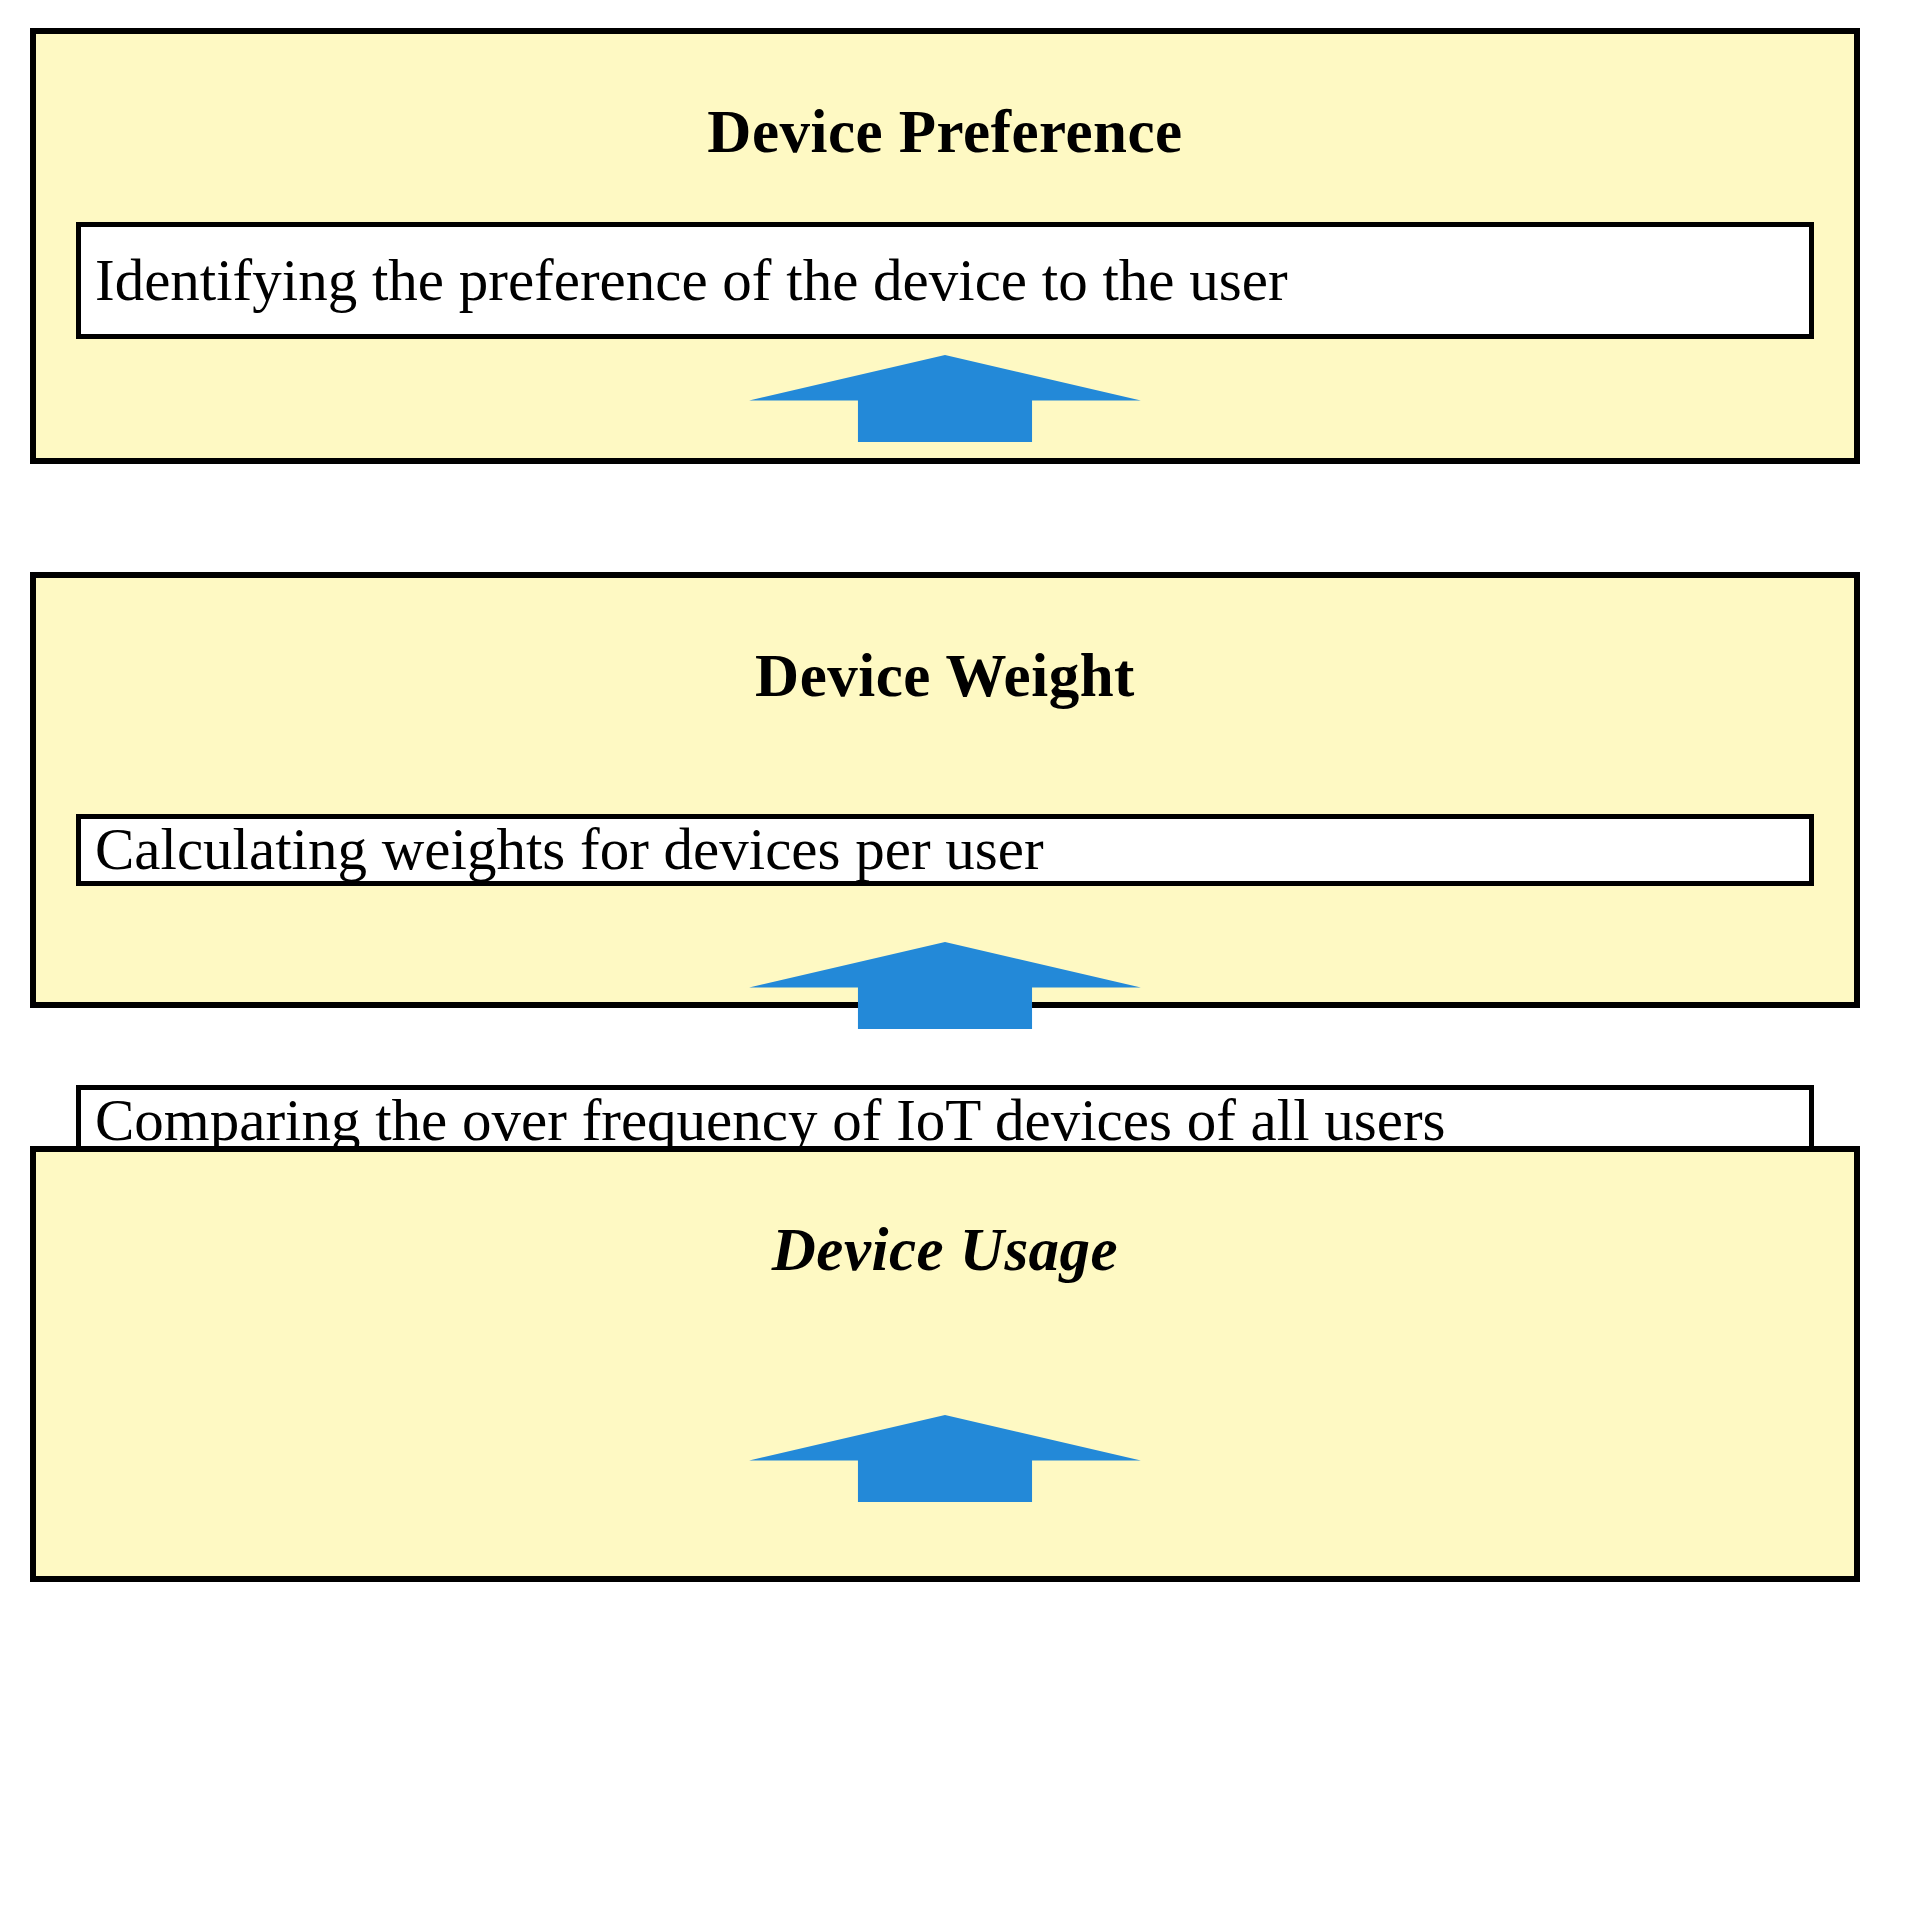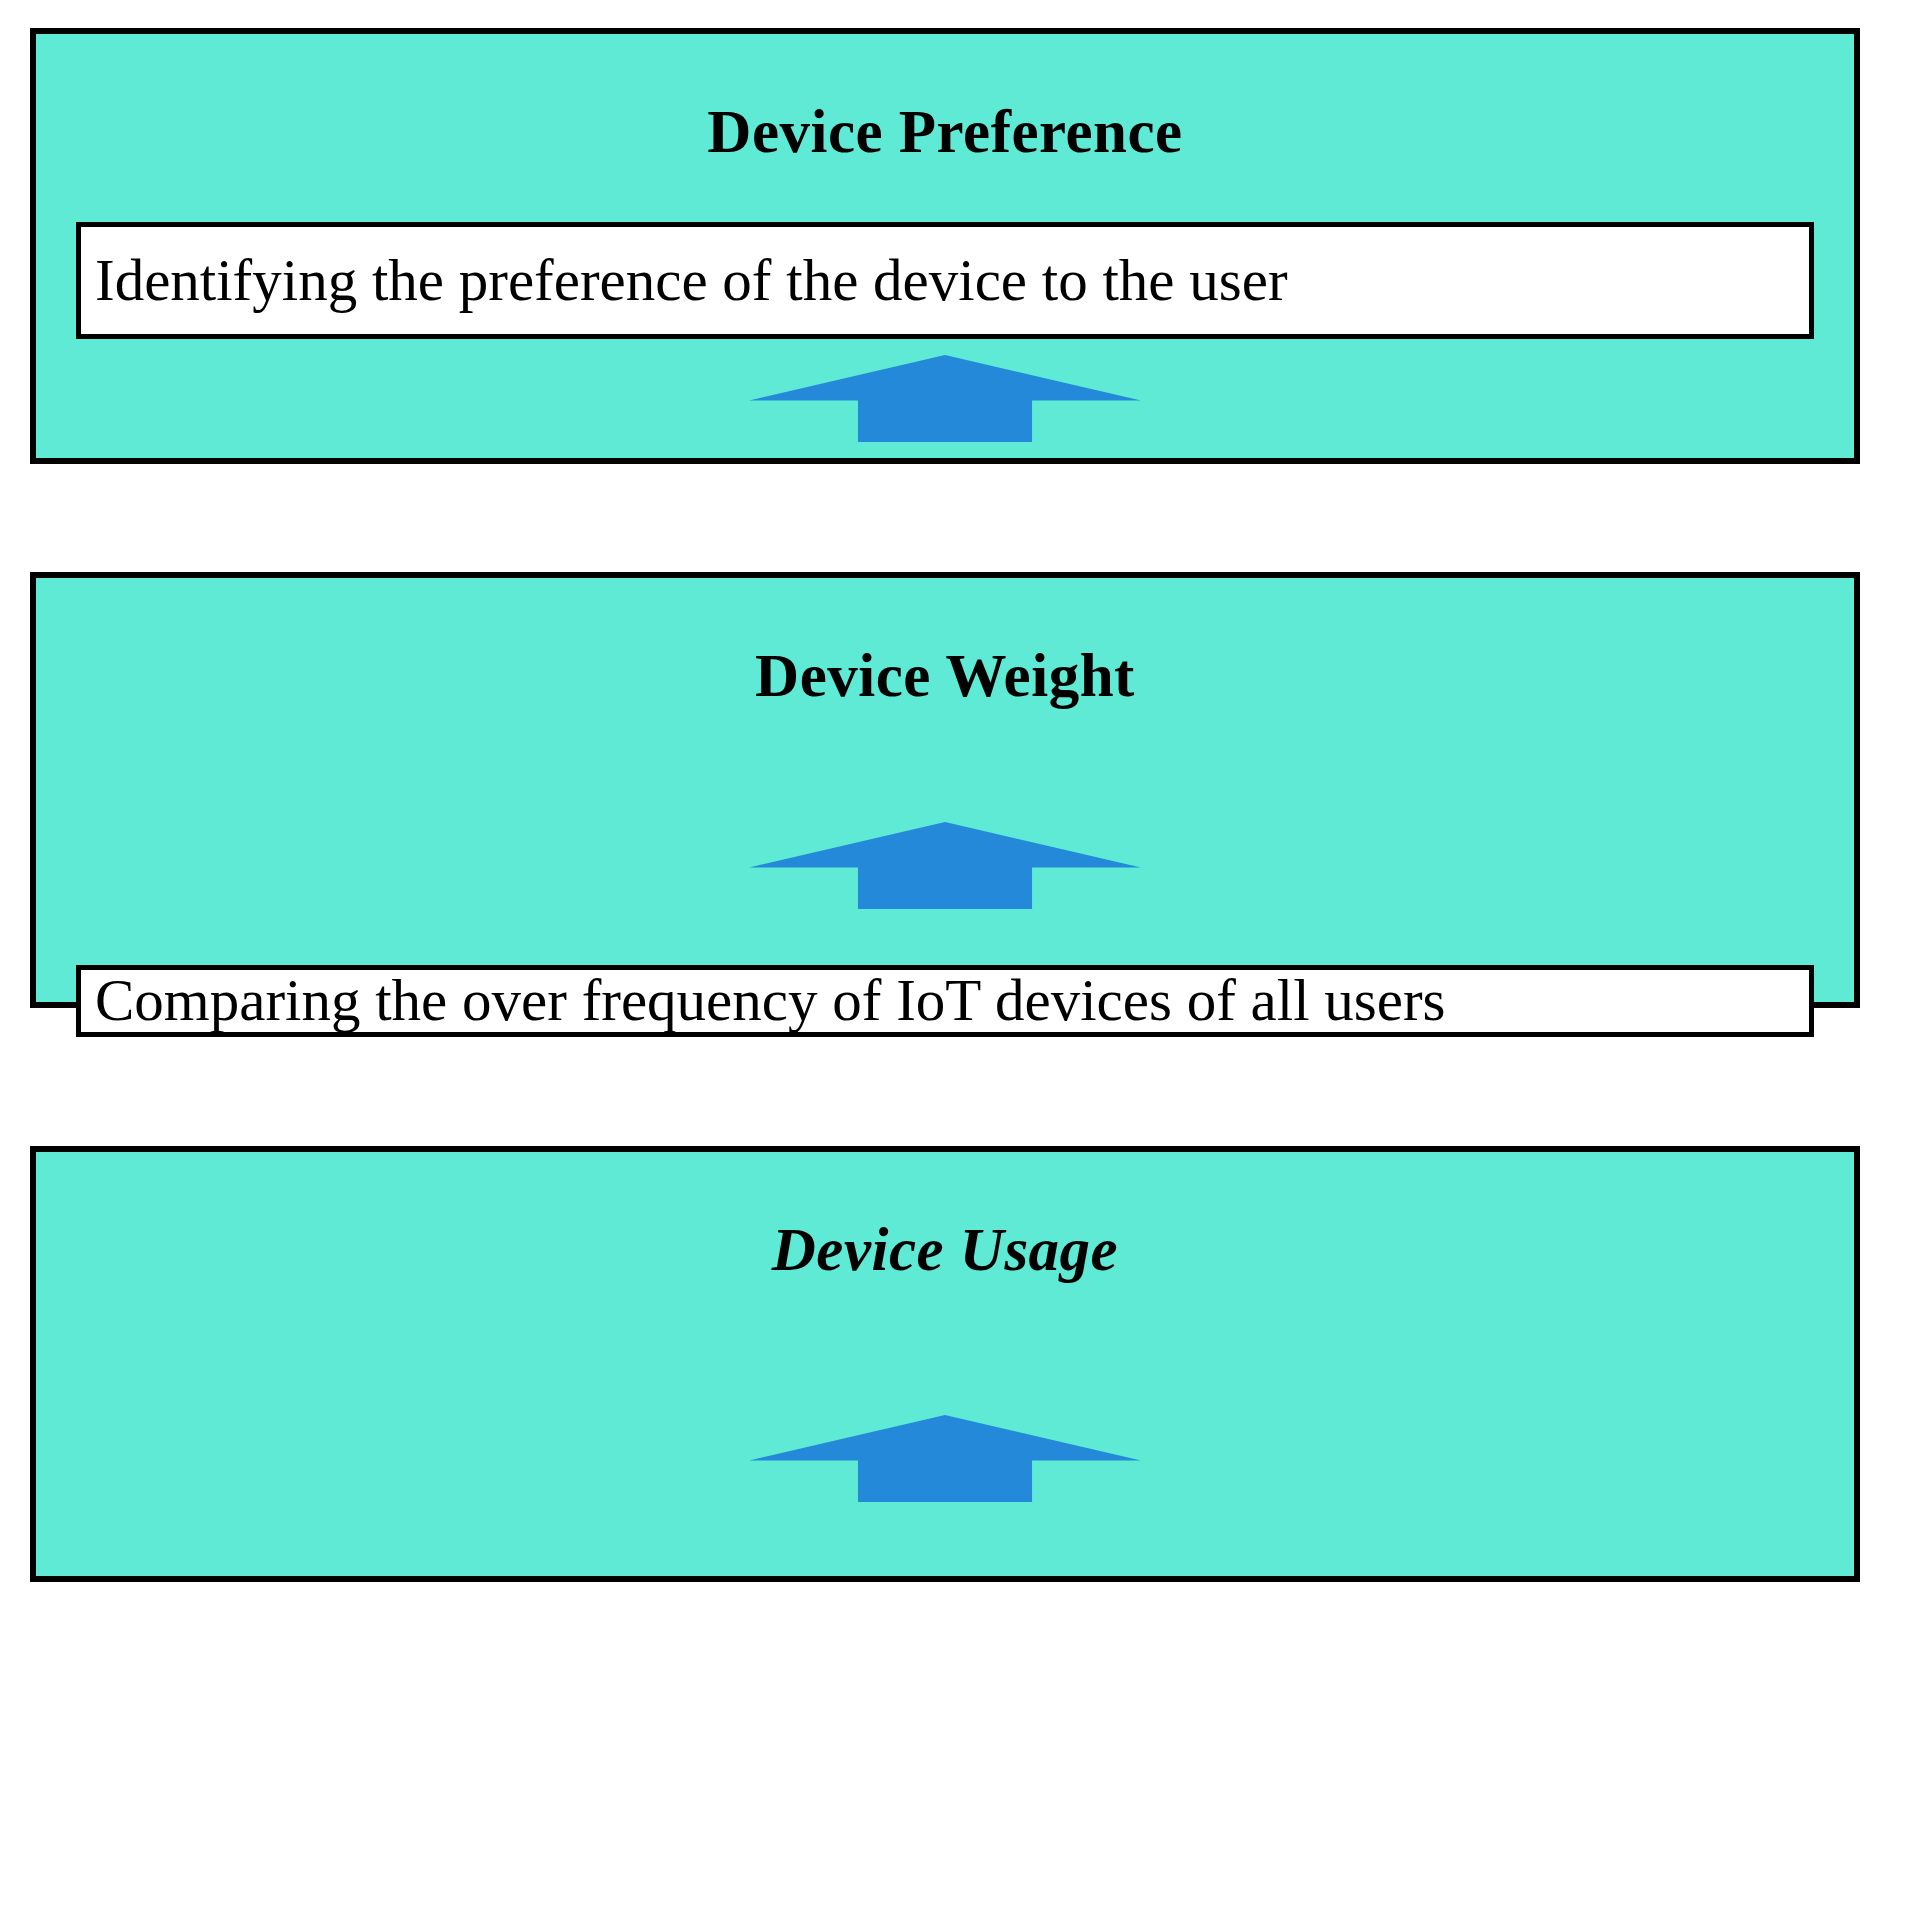--- a/index.html
+++ b/index.html
@@ -20,21 +20,21 @@
     width: 1906px;
     height: 1932px;
     box-sizing: border-box;
   }
 
   .stage {
     position: absolute;
     left: 30px;
     width: 1830px;
     box-sizing: border-box;
-    background: #5eead4;
+    background: #fef9c3;
     border: 6px solid #000000;
     display: flex;
     flex-direction: column;
     align-items: center;
   }
 
   
   .stage-1 { top: 28px;   height: 436px; }
   .stage-2 { top: 572px;  height: 436px; gap: 48px; }
   .stage-3 { top: 1146px; height: 436px; font-style: italic; }
@@ -100,20 +100,23 @@
       <svg class="up-arrow" viewBox="0 0 400 92" preserveAspectRatio="xMidYMid meet" aria-hidden="true">
         <polygon points="200,2 398,48 288,48 288,90 112,90 112,48 2,48" fill="#2389d8"></polygon>
       </svg>
     </div>
 
   </section>
 
   <section class="stage stage-2">
     <h2 class="stage-title">Device Weight</h2>
 
+    <div class="step-box">
+      <span>Calculating weights for devices per user</span>
+    </div>
 
     <div class="arrow-zone">
       <svg class="up-arrow" viewBox="0 0 400 92" preserveAspectRatio="xMidYMid meet" aria-hidden="true">
         <polygon points="200,2 398,48 288,48 288,90 112,90 112,48 2,48" fill="#2389d8"></polygon>
       </svg>
     </div>
 
     <div class="step-box">
       <span>Comparing the over frequency of IoT devices of all users</span>
     </div>

